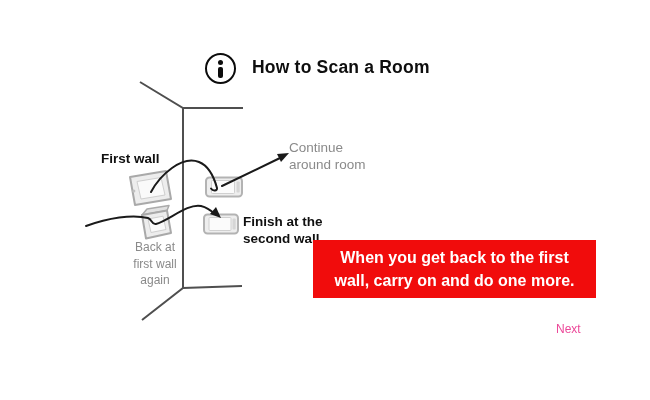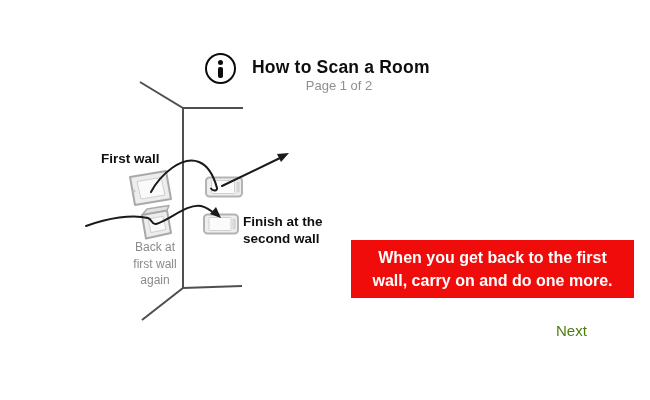--- a/index.html
+++ b/index.html
@@ -27,37 +27,36 @@
   .lbl-first-wall { left:101px; top:151px; font-size:13.5px; font-weight:bold; color:#101010; }
   .lbl-continue   { left:289px; top:139px; font-size:13.5px; color:#8a8a8a; line-height:17px; }
   .lbl-finish     { left:243px; top:201px; font-size:13.5px; font-weight:bold; color:#101010; line-height:17px;margin-top:12px; }
   .lbl-back       { left:113px; top:239px; width:84px; text-align:center; font-size:12px; color:#8a8a8a; line-height:16.5px; }
 
   
   .callout {
     left:313px; top:240px; width:283px; height:58px;
     background:#F10C0C; color:#ffffff;
     display:flex; align-items:center; justify-content:center; text-align:center;
-    font-size:16px; font-weight:bold; line-height:23px; white-space:pre-line;margin-left:38px;
+    font-size:16px; font-weight:bold; line-height:23px; white-space:pre-line;
   }
 
   
-  .next-link { left:556px; top:322px; font-size:15px; color:#4d7c0f; cursor:pointer; }
+  .next-link { left:556px; top:322px; font-size:12px; color:#ec4899; cursor:pointer; }
 </style>
 </head>
 <body>
 
 <div class="canvas">
 
   <div class="abs info-badge">
     <div class="info-dot"></div>
     <div class="info-stem"></div>
   </div>
   <div class="abs page-title">How to Scan a Room</div>
-  <div class="abs page-subtitle">Page 1 of 2</div>
 
   <svg class="abs diagram-svg" width="650" height="400" viewBox="0 0 650 400">
 
     <g stroke="#4F4F4F" stroke-width="2" fill="none">
       <path d="M140,82 L183,108 L243,108"></path>
       <path d="M183,108 L183,288"></path>
       <path d="M142,320 L183,288 L242,286"></path>
     </g>
 
     <g>
@@ -87,20 +86,22 @@
     <g stroke="#1A1A1A" stroke-width="2" fill="none" stroke-linecap="round">
       <path d="M151,192 C160,175 182,155 199,162 C209,166 214,177 217,188 C217.5,191 213,191.5 211,188.5"></path>
       <path d="M222,186 L280,158"></path>
       <path d="M86,226 C108,218 132,214 148,218 C152,219 151.5,225 156,224 C168,221 188,203 201,206 C207,207.5 211,210.5 214,213.5"></path>
     </g>
     <polygon points="289,153 281,162 277,154" fill="#1A1A1A"></polygon>
     <polygon points="221,218 210,214 216,207" fill="#1A1A1A"></polygon>
   </svg>
 
   <div class="abs lbl lbl-first-wall">First wall</div>
+  <div class="abs lbl lbl-continue">Continue
+around room</div>
   <div class="abs lbl lbl-finish">Finish at the
 second wall</div>
   <div class="abs lbl lbl-back">Back at
 first wall
 again</div>
 
   <div class="abs callout">When you get back to the first
 wall, carry on and do one more.</div>
 
   <div class="abs next-link">Next</div>

